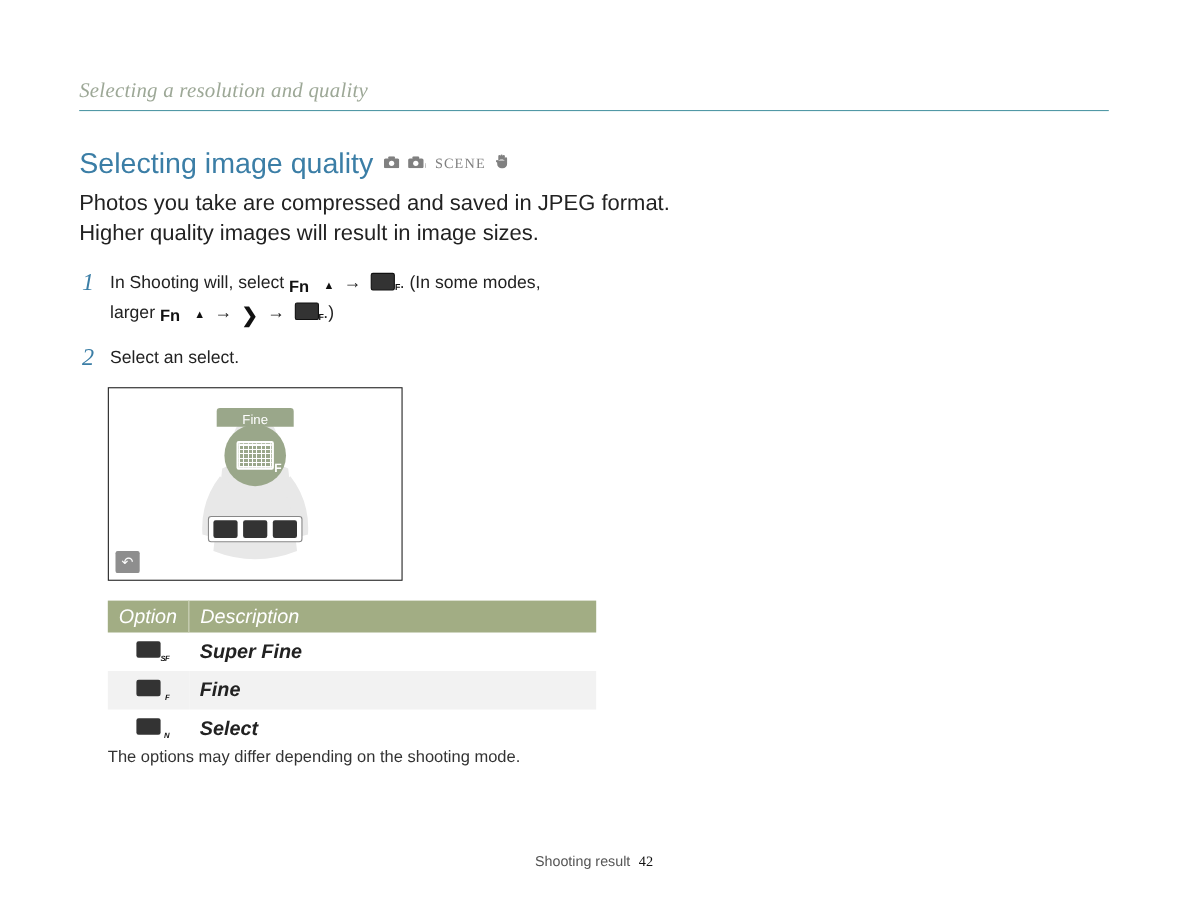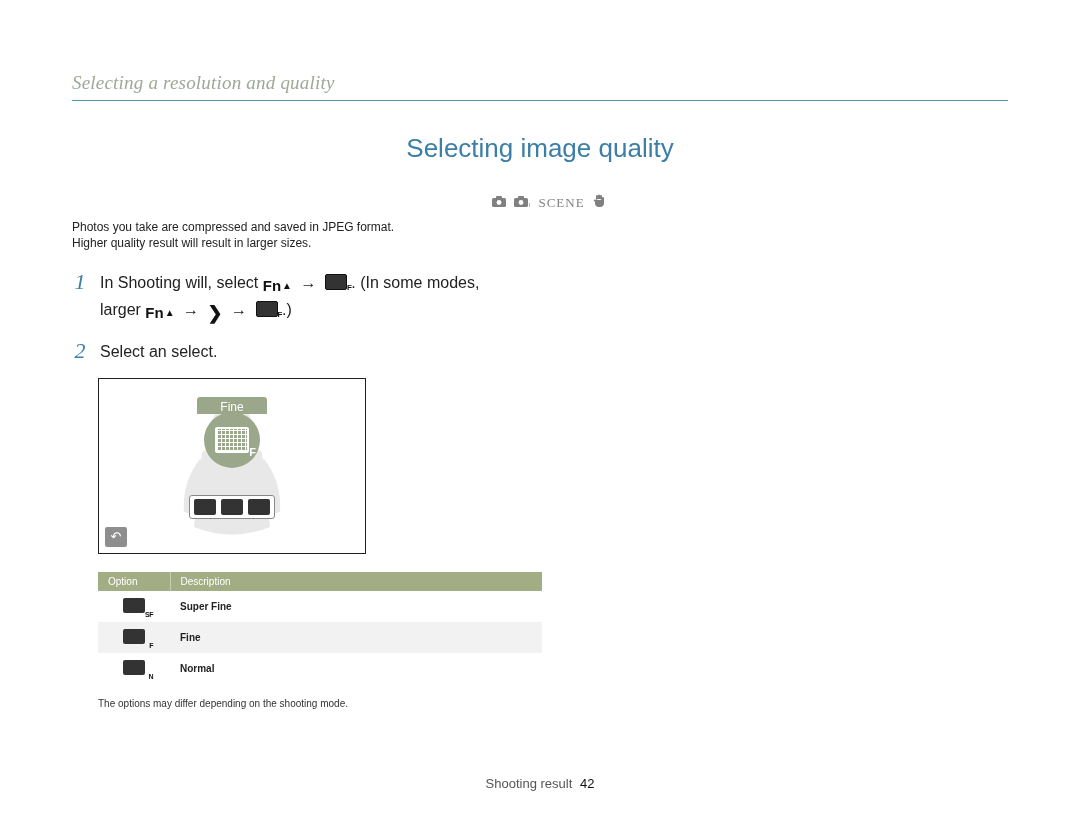--- a/index.html
+++ b/index.html
@@ -27,43 +27,41 @@
     border-bottom: 1px solid #5299a6;
     padding-bottom: 6px;
     margin-bottom: 32px;
   }
   .heading {
     color: #3b7ea6;
     font-size: 26px;
     font-weight: 400;
     display: flex;
     align-items: center;
-    gap: 30px;
+    gap: 10px;
     margin-bottom: 8px;
-    flex-direction: column;
   }
   .mode-icons {
     display: flex;
     align-items: center;
     gap: 8px;
     color: #808080;
-    margin-left: 17px;
   }
   .mode-icons .mi {
     font-size: 13px;
     letter-spacing: 0;
   }
   .mode-icons .scene {
     font-family: "Times New Roman", Times, serif;
     font-variant: small-caps;
     font-size: 13px;
     letter-spacing: 1px;
   }
   .intro {
-    font-size: 12px;
+    font-size: 20px;
     line-height: 1.35;
     margin-bottom: 20px;
   }
   .steps {
     font-size: 16px;
   }
   .step {
     display: flex;
     gap: 12px;
     margin-bottom: 14px;
@@ -88,21 +86,21 @@
     align-items: center;
     justify-content: center;
     vertical-align: -3px;
     color: #111;
   }
   .glyph.fn {
     font-weight: 700;
     font-size: 15px;
     display: inline-flex;
     align-items: center;
-    gap: 1px;
+    gap: 13px;
   }
   .glyph.fn .tri {
     font-size: 10px;
     position: relative;
     top: -1px;
   }
   .glyph.quality {
     width: 20px;
     height: 14px;
     border: 1.5px solid #111;
@@ -226,21 +224,22 @@
     justify-content: center;
     color: #fff;
     font-size: 13px;
   }
 
   
   .tbl {
     width: 444px;
     margin-left: 26px;
     border-collapse: collapse;
-    font-size: 10px;
+    font-size: 18px;
+    font-style: italic;
   }
   .tbl th {
     background: #a2ad84;
     color: #fff;
     font-weight: 400;
     text-align: left;
     padding: 4px 10px;
     border-right: 1px solid #c7ceb2;
   }
   .tbl th:last-child { border-right: none; }
@@ -269,37 +268,38 @@
     right: -8px;
     bottom: -5px;
     font-size: 7px;
     color: #111;
     font-weight: 700;
     letter-spacing: -0.5px;
   }
   .tbl tr.striped td { background: #f2f2f2; }
 
   .note {
-    margin: 14px 0 0 26px;
-    font-size: 10px;
+    margin: 0 0 0 26px;
+    font-size: 15px;
     color: #333;
   }
 
   .footer {
     position: absolute;
     left: 0;
     right: 0;
     bottom: 24px;
     text-align: center;
     font-size: 13px;
     color: #555;
   }
   .footer .pg {
     color: #111;
     padding-left: 4px;
+    font-family: Liberation Serif, serif;
   }
 </style>
 </head>
 <body>
 
 <div class="page">
 
   <div class="crumb">Selecting a resolution and quality</div>
 
   <div class="heading">
@@ -324,21 +324,21 @@
       <span class="mi">
         <svg width="12" height="14" viewBox="0 0 12 14">
             <path d="M3 6 V2 a1 1 0 0 1 2 0 V5 M5 5 V1.5 a1 1 0 0 1 2 0 V5 M7 5 V2 a1 1 0 0 1 2 0 V6 M9 6 V4 a1 1 0 0 1 2 0 V9 a4 4 0 0 1 -4 4 H6 a4 4 0 0 1 -4 -4 V8 L1 7 a1 1 0 0 1 1.5 -1.3 L3 6 Z" fill="#808080"></path>
           </svg>
       </span>
     </span>
   </div>
 
   <div class="intro">
     <div>Photos you take are compressed and saved in JPEG format.</div>
-    <div>Higher quality result will result in larger sizes.</div>
+    <div>Higher quality images will result in image sizes.</div>
   </div>
 
   <div class="steps">
 
     <div class="step">
       <div class="num">1</div>
       <div class="body">
         <span>In Shooting will, select </span>
         <span class="glyph fn">
             <span>Fn</span>
@@ -405,21 +405,21 @@
       <tr>
         <td class="opt-cell"><span class="opt-icon sf"></span></td>
         <td>Super Fine</td>
       </tr>
       <tr class="striped">
         <td class="opt-cell"><span class="opt-icon f"></span></td>
         <td>Fine</td>
       </tr>
       <tr>
         <td class="opt-cell"><span class="opt-icon n"></span></td>
-        <td>Normal</td>
+        <td>Select</td>
       </tr>
     </tbody>
   </table>
 
   <div class="note">The options may differ depending on the shooting mode.</div>
 
   <div class="footer">
     <span>Shooting result</span>
     <span class="pg">42</span>
   </div>

